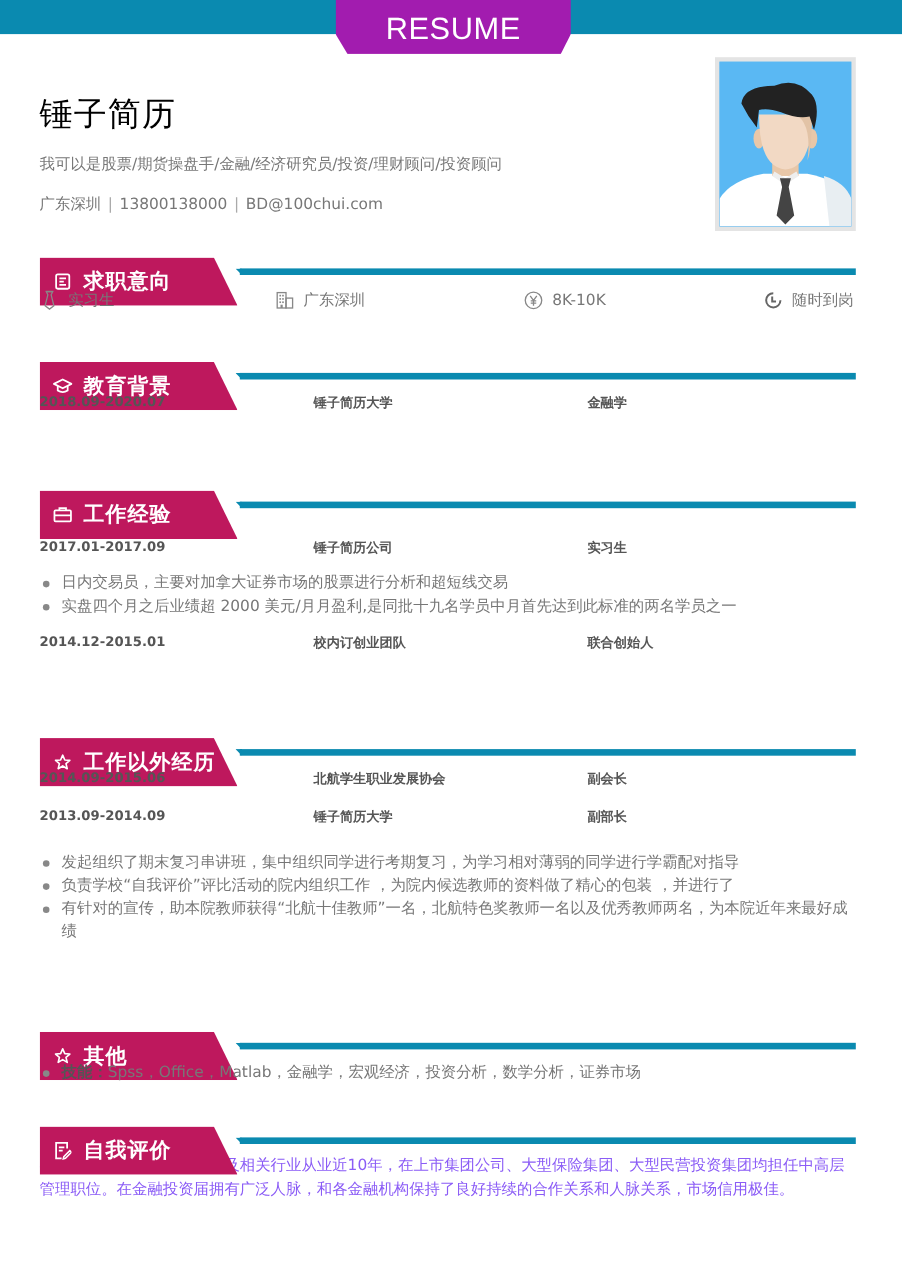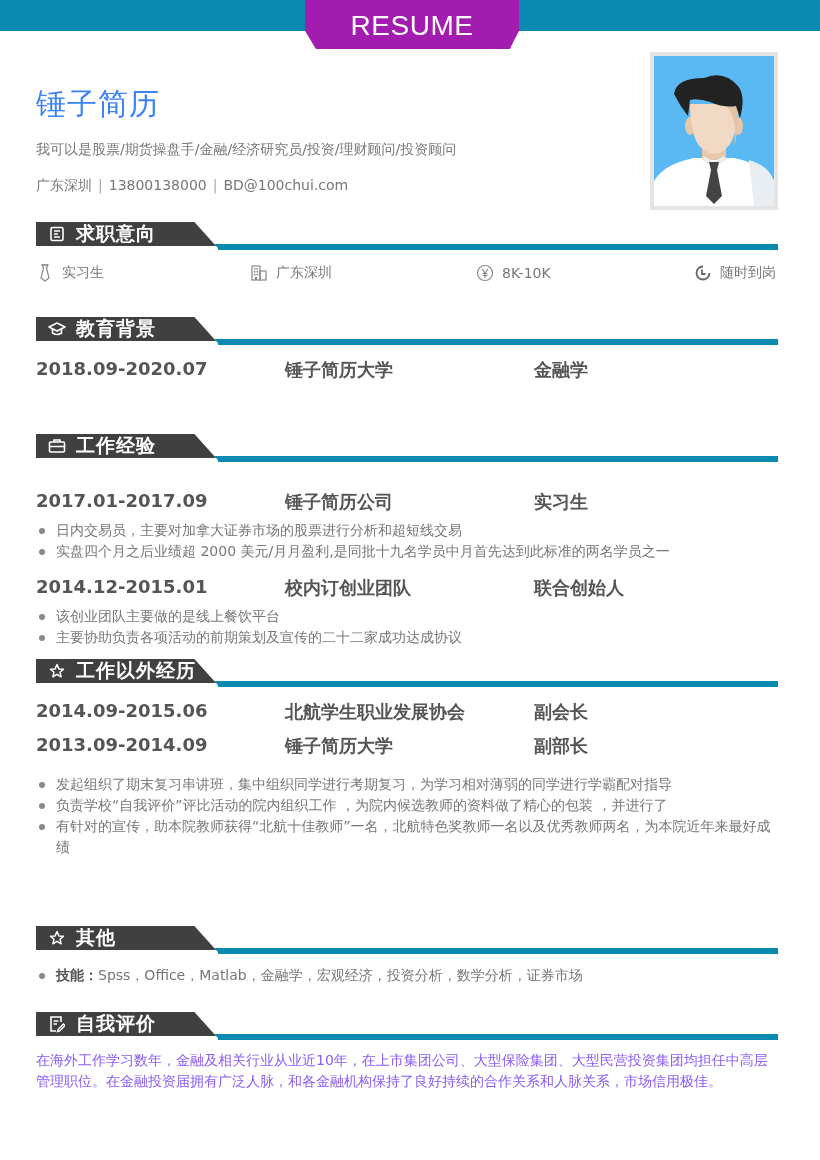--- a/index.html
+++ b/index.html
@@ -7,45 +7,45 @@
     body { position: relative; font-family: "DejaVu Sans", "Liberation Sans", sans-serif; color: #666666; }
 
     .top-band { position: absolute; left: 0; top: 0; width: 820px; height: 31px; background: #0a8ab0; }
     .top-tab {
       position: absolute; left: 305px; top: 0; width: 214px; height: 49px; background: #a21caf;
       clip-path: polygon(0 0, 100% 0, 100% 63%, 95.7% 100%, 5.1% 100%, 0 63%);
       display: flex; align-items: center; justify-content: center; padding-top: 2px;
     }
     .top-tab span { color: #ffffff; font-family: "Liberation Sans", sans-serif; font-size: 28px; letter-spacing: 0.5px; }
 
-    .name { position: absolute; left: 36px; top: 84px; font-size: 30px; color: #3b82f6; letter-spacing: 1px; text-align: right; }
+    .name { position: absolute; left: 36px; top: 84px; font-size: 30px; color: #000000; letter-spacing: 1px; text-align: right; }
     .tagline { position: absolute; left: 36px; top: 141px; font-size: 14px; color: #777; }
     .contact { position: absolute; left: 36px; top: 177px; font-size: 14px; color: #777; }
     .contact .sep { color: #aaa; margin: 0 6px; }
 
     .photo-frame { position: absolute; left: 650px; top: 52px; width: 128px; height: 158px; background: #e4e4e4; padding: 4px; }
     .photo { width: 120px; height: 150px; background: #5ab8f3; position: relative; overflow: hidden; }
 
     .section { position: absolute; left: 36px; width: 742px; }
     .sec-head { position: relative; height: 28px; }
     .sec-tab {
-      position: absolute; left: 0; top: 0; width: 180px; height: 24px; background: #404040;
+      position: absolute; left: 0; top: 12px; width: 180px; height: 44px; background: #be185d;
       clip-path: polygon(0 0, 88% 0, 100% 100%, 0 100%);
       display: flex; align-items: center; padding-left: 12px;
     }
     .sec-tab .ic { width: 18px; height: 18px; margin-right: 10px; display: flex; align-items: center; justify-content: center; }
     .sec-tab .title { color: #fff; font-size: 19px; font-weight: bold; letter-spacing: 1px; }
     .sec-line { position: absolute; left: 182px; right: 0; bottom: 0; height: 6px; background: #0a8ab0; }
     .sec-line::before { content: ""; position: absolute; left: -4px; top: 0; width: 6px; height: 6px; background: #0a8ab0; clip-path: polygon(0 0, 100% 0, 100% 100%); }
 
     .intent-row { position: absolute; top: 42px; left: 0; width: 742px; height: 22px; font-size: 14px; color: #777; }
     .intent-item { position: absolute; top: 0; display: flex; align-items: center; }
     .intent-item .iic { width: 18px; height: 18px; margin-right: 8px; display: flex; align-items: center; justify-content: center; }
 
-    .entry-row { position: relative; height: 20px; font-size: 18px; font-weight: bold; color: #555; }
+    .entry-row { position: relative; height: 20px; font-size: 12px; font-weight: bold; color: #555; }
     .entry-row span { position: absolute; top: 0; }
     .entry-row .c1 { left: 0; }
     .entry-row .c2 { left: 249px; }
     .entry-row .c3 { left: 498px; }
 
     ul.bullets { list-style: none; font-size: 14px; color: #777; line-height: 21px; }
     ul.bullets li { position: relative; padding-left: 20px; }
     ul.bullets li::before { content: ""; position: absolute; left: 3px; top: 8px; width: 6px; height: 6px; border-radius: 50%; background: #888; }
     .skill-label { font-weight: bold; color: #555; }
 
@@ -186,24 +186,20 @@
   </div>
   <ul class="bullets" style="margin-top:10px;">
     <li>日内交易员，主要对加拿大证券市场的股票进行分析和超短线交易</li>
     <li>实盘四个月之后业绩超 2000 美元/月月盈利,是同批十九名学员中月首先达到此标准的两名学员之一</li>
   </ul>
   <div class="entry-row" style="margin-top:14px;">
     <span class="c1">2014.12-2015.01</span>
     <span class="c2">校内订创业团队</span>
     <span class="c3">联合创始人</span>
   </div>
-  <ul class="bullets" style="margin-top:10px;">
-    <li>该创业团队主要做的是线上餐饮平台</li>
-    <li>主要协助负责各项活动的前期策划及宣传的二十二家成功达成协议</li>
-  </ul>
 </div>
 
 <div class="section" style="top:659px;">
   <div class="sec-head">
     <div class="sec-tab">
       <span class="ic">
         <svg width="16" height="16" viewBox="0 0 16 16">
             <path d="M8 1.5 L9.9 5.9 L14.5 6.2 L11 9.2 L12.1 13.8 L8 11.3 L3.9 13.8 L5 9.2 L1.5 6.2 L6.1 5.9 Z" fill="none" stroke="#fff" stroke-width="1.5" stroke-linejoin="round"></path>
           </svg>
       </span>

